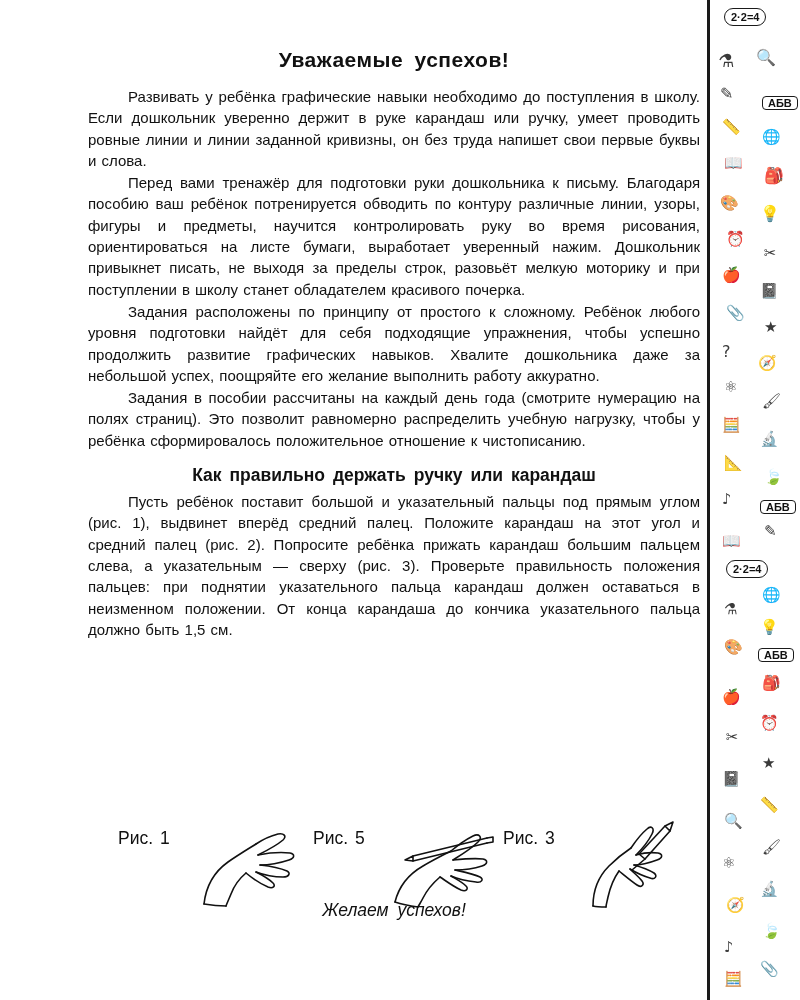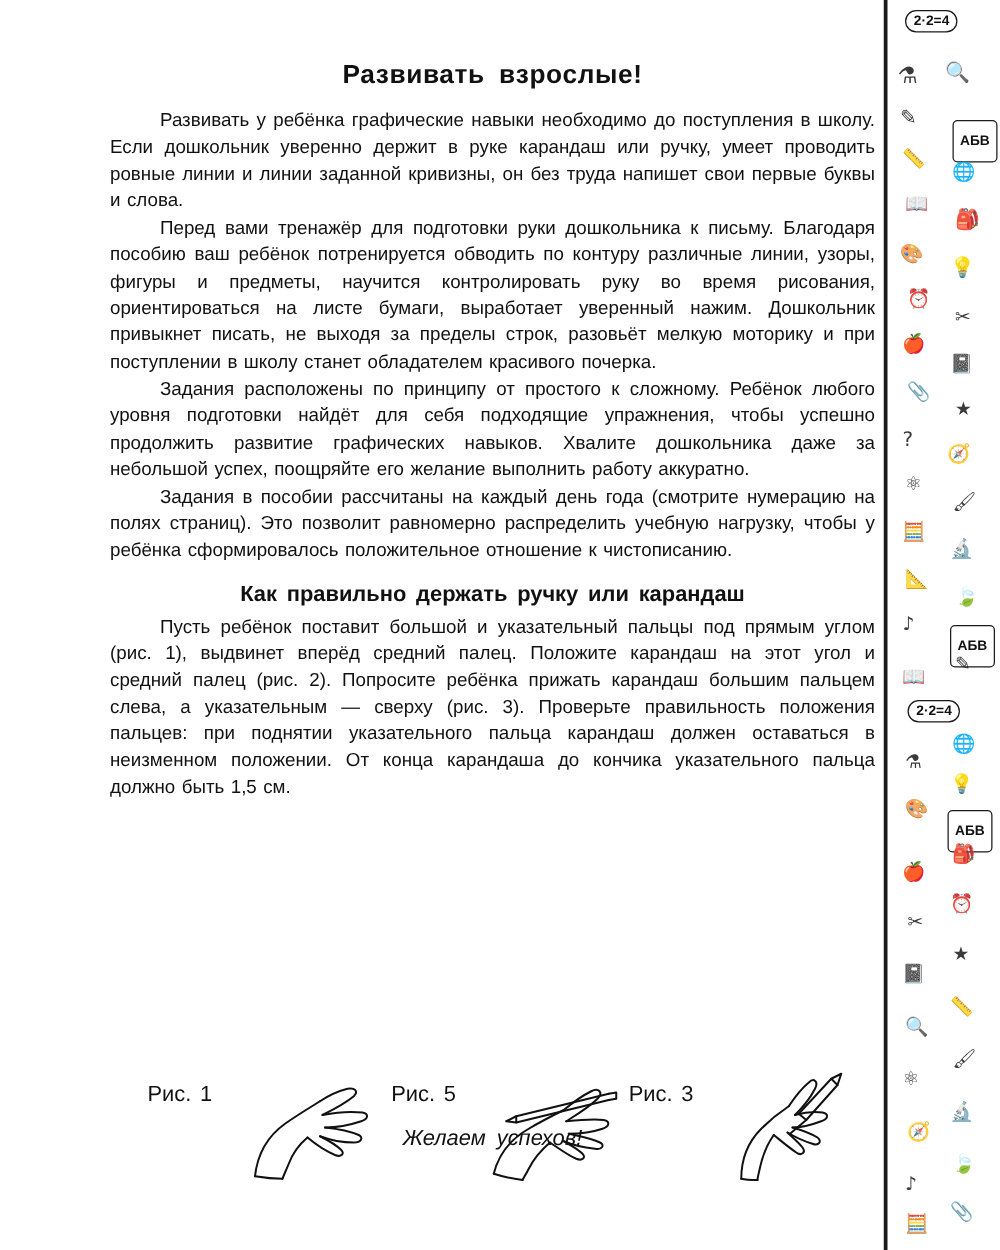--- a/index.html
+++ b/index.html
@@ -63,21 +63,20 @@
     left: 88px;
     top: 820px;
     width: 612px;
     height: 90px;
   }
   .fig {
     position: absolute;
     top: 0;
     width: 200px;
     height: 90px;
-    margin-top: 37px;
   }
   .fig-1 { left: 30px; }
   .fig-2 { left: 225px; }
   .fig-3 { left: 415px; }
 
   .fig-label {
     position: absolute;
     left: 0;
     top: 8px;
     font-size: 17.5px;
@@ -134,34 +133,34 @@
     padding: 2px 6px;
     font-size: 11px;
     font-weight: bold;
     font-family: "Liberation Sans", sans-serif;
     background: #fff;
   }
   .abc-badge {
     position: absolute;
     border: 1.6px solid #1a1a1a;
     border-radius: 4px;
-    padding: 10px 5px;
+    padding: 0 5px;
     font-size: 11px;
     font-weight: bold;
     background: #fff;
     font-family: "Liberation Sans", sans-serif;
   }
 </style>
 </head>
 <body>
 
 <div class="page">
 
   <div class="content">
-    <h1 class="doc-title">Развивать  взрослые!</h1>
+    <h1 class="doc-title">Уважаемые  успехов!</h1>
 
     <p class="para">Развивать у ребёнка графические навыки необходимо до поступления в школу. Если дошкольник уверенно держит в руке карандаш или ручку, умеет проводить ровные линии и линии заданной кривизны, он без труда напишет свои первые буквы и слова.</p>
     <p class="para">Перед вами тренажёр для подготовки руки дошкольника к письму. Благодаря пособию ваш ребёнок потренируется обводить по контуру различные линии, узоры, фигуры и предметы, научится контролировать руку во время рисования, ориентироваться на листе бумаги, выработает уверенный нажим. Дошкольник привыкнет писать, не выходя за пределы строк, разовьёт мелкую моторику и при поступлении в школу станет обладателем красивого почерка.</p>
     <p class="para">Задания расположены по принципу от простого к сложному. Ребёнок любого уровня подготовки найдёт для себя подходящие упражнения, чтобы успешно продолжить развитие графических навыков. Хвалите дошкольника даже за небольшой успех, поощряйте его желание выполнить работу аккуратно.</p>
     <p class="para">Задания в пособии рассчитаны на каждый день года (смотрите нумерацию на полях страниц). Это позволит равномерно распределить учебную нагрузку, чтобы у ребёнка сформировалось положительное отношение к чистописанию.</p>
 
     <h2 class="subhead">Как правильно держать ручку или карандаш</h2>
 
     <p class="para">Пусть ребёнок поставит большой и указательный пальцы под прямым углом (рис. 1), выдвинет вперёд средний палец. Положите карандаш на этот угол и средний палец (рис. 2). Попросите ребёнка прижать карандаш большим пальцем слева, а указательным — сверху (рис. 3). Проверьте правильность положения пальцев: при поднятии указательного пальца карандаш должен оставаться в неизменном положении. От конца карандаша до кончика указательного пальца должно быть 1,5 см.</p>
   </div>

